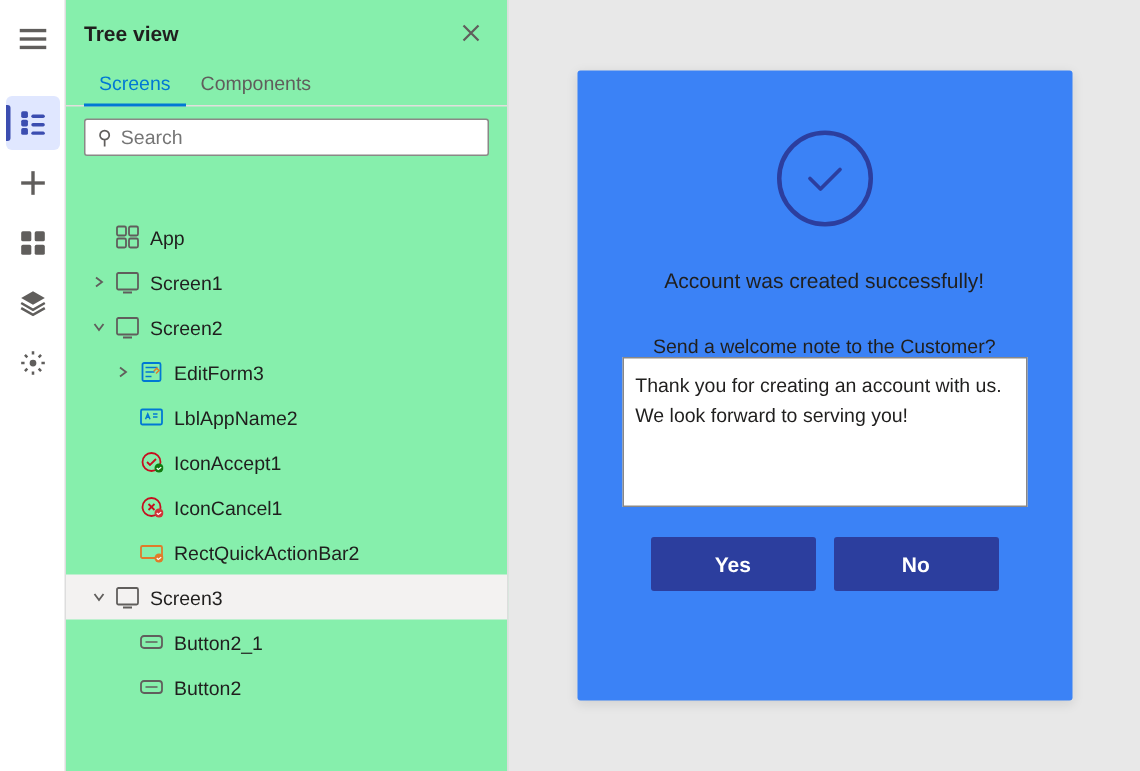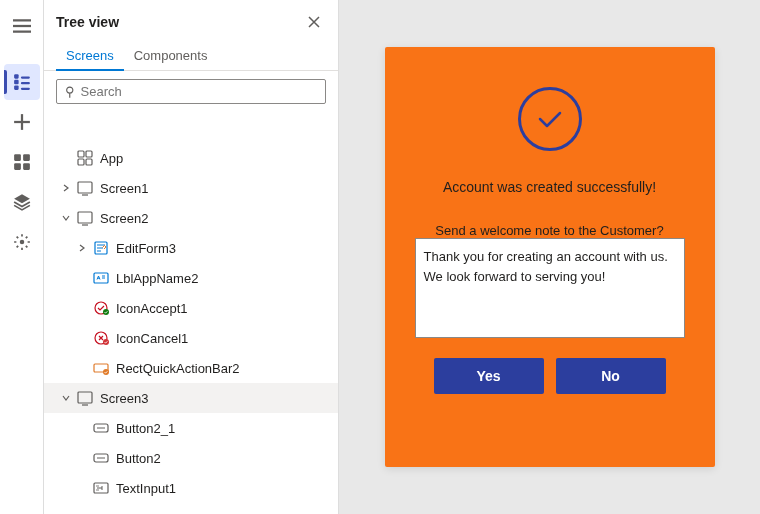--- a/index.html
+++ b/index.html
@@ -51,21 +51,21 @@
       transform: translateY(-50%);
       width: 3px;
       height: 24px;
       background: #3b4db0;
       border-radius: 0 2px 2px 0;
     }
 
     
     .tree-panel {
       width: 295px;
-      background: #ffffff;
+      background: #86efac;
       border-right: 1px solid #ddd;
       display: flex;
       flex-direction: column;
       flex-shrink: 0;
       overflow: hidden;
     }
 
     .tree-header {
       display: flex;
       align-items: center;
@@ -185,21 +185,21 @@
     
     .main-content {
       flex: 1;
       background: #e8e8e8;
       display: flex;
       align-items: center;
       justify-content: center;
     }
 
     .preview-card {
-      background: #f97316;
+      background: #3b82f6;
       width: 330px;
       min-height: 420px;
       display: flex;
       flex-direction: column;
       align-items: center;
       padding: 40px 30px 30px 30px;
       border-radius: 2px;
       box-shadow: 0 2px 8px rgba(0,0,0,0.1);
     }
 
@@ -493,34 +493,20 @@
       <div class="chevron empty" style="width:16px;"></div>
       <div class="item-icon">
         <svg width="16" height="16" viewBox="0 0 16 16" fill="none">
           <rect x="1" y="4" width="14" height="8" rx="2" stroke="#605e5c" stroke-width="1.2"></rect>
           <line x1="4" y1="8" x2="12" y2="8" stroke="#605e5c" stroke-width="1"></line>
         </svg>
       </div>
       <span class="item-label">Button2</span>
     </div>
 
-    <div class="tree-item">
-      <div class="indent" style="width:28px;"></div>
-      <div class="chevron empty" style="width:16px;"></div>
-      <div class="item-icon">
-        <svg width="16" height="16" viewBox="0 0 16 16" fill="none">
-          <rect x="1" y="3" width="14" height="10" rx="1" stroke="#605e5c" stroke-width="1.2"></rect>
-          <line x1="4" y1="8" x2="9" y2="8" stroke="#605e5c" stroke-width="1"></line>
-          <line x1="9" y1="6" x2="9" y2="10" stroke="#605e5c" stroke-width="1"></line>
-          <line x1="3" y1="6" x2="6" y2="6" stroke="#605e5c" stroke-width="0.8"></line>
-          <line x1="3" y1="10" x2="6" y2="10" stroke="#605e5c" stroke-width="0.8"></line>
-        </svg>
-      </div>
-      <span class="item-label">TextInput1</span>
-    </div>
 
   </div>
 </div>
 
 <div class="main-content">
   <div class="preview-card">
 
     <div class="success-icon">
       <svg width="32" height="32" viewBox="0 0 32 32" fill="none">
         <path d="M6 16L13 23L26 10" stroke="#2c3e9e" stroke-width="2.5" stroke-linecap="round" stroke-linejoin="round"></path>

